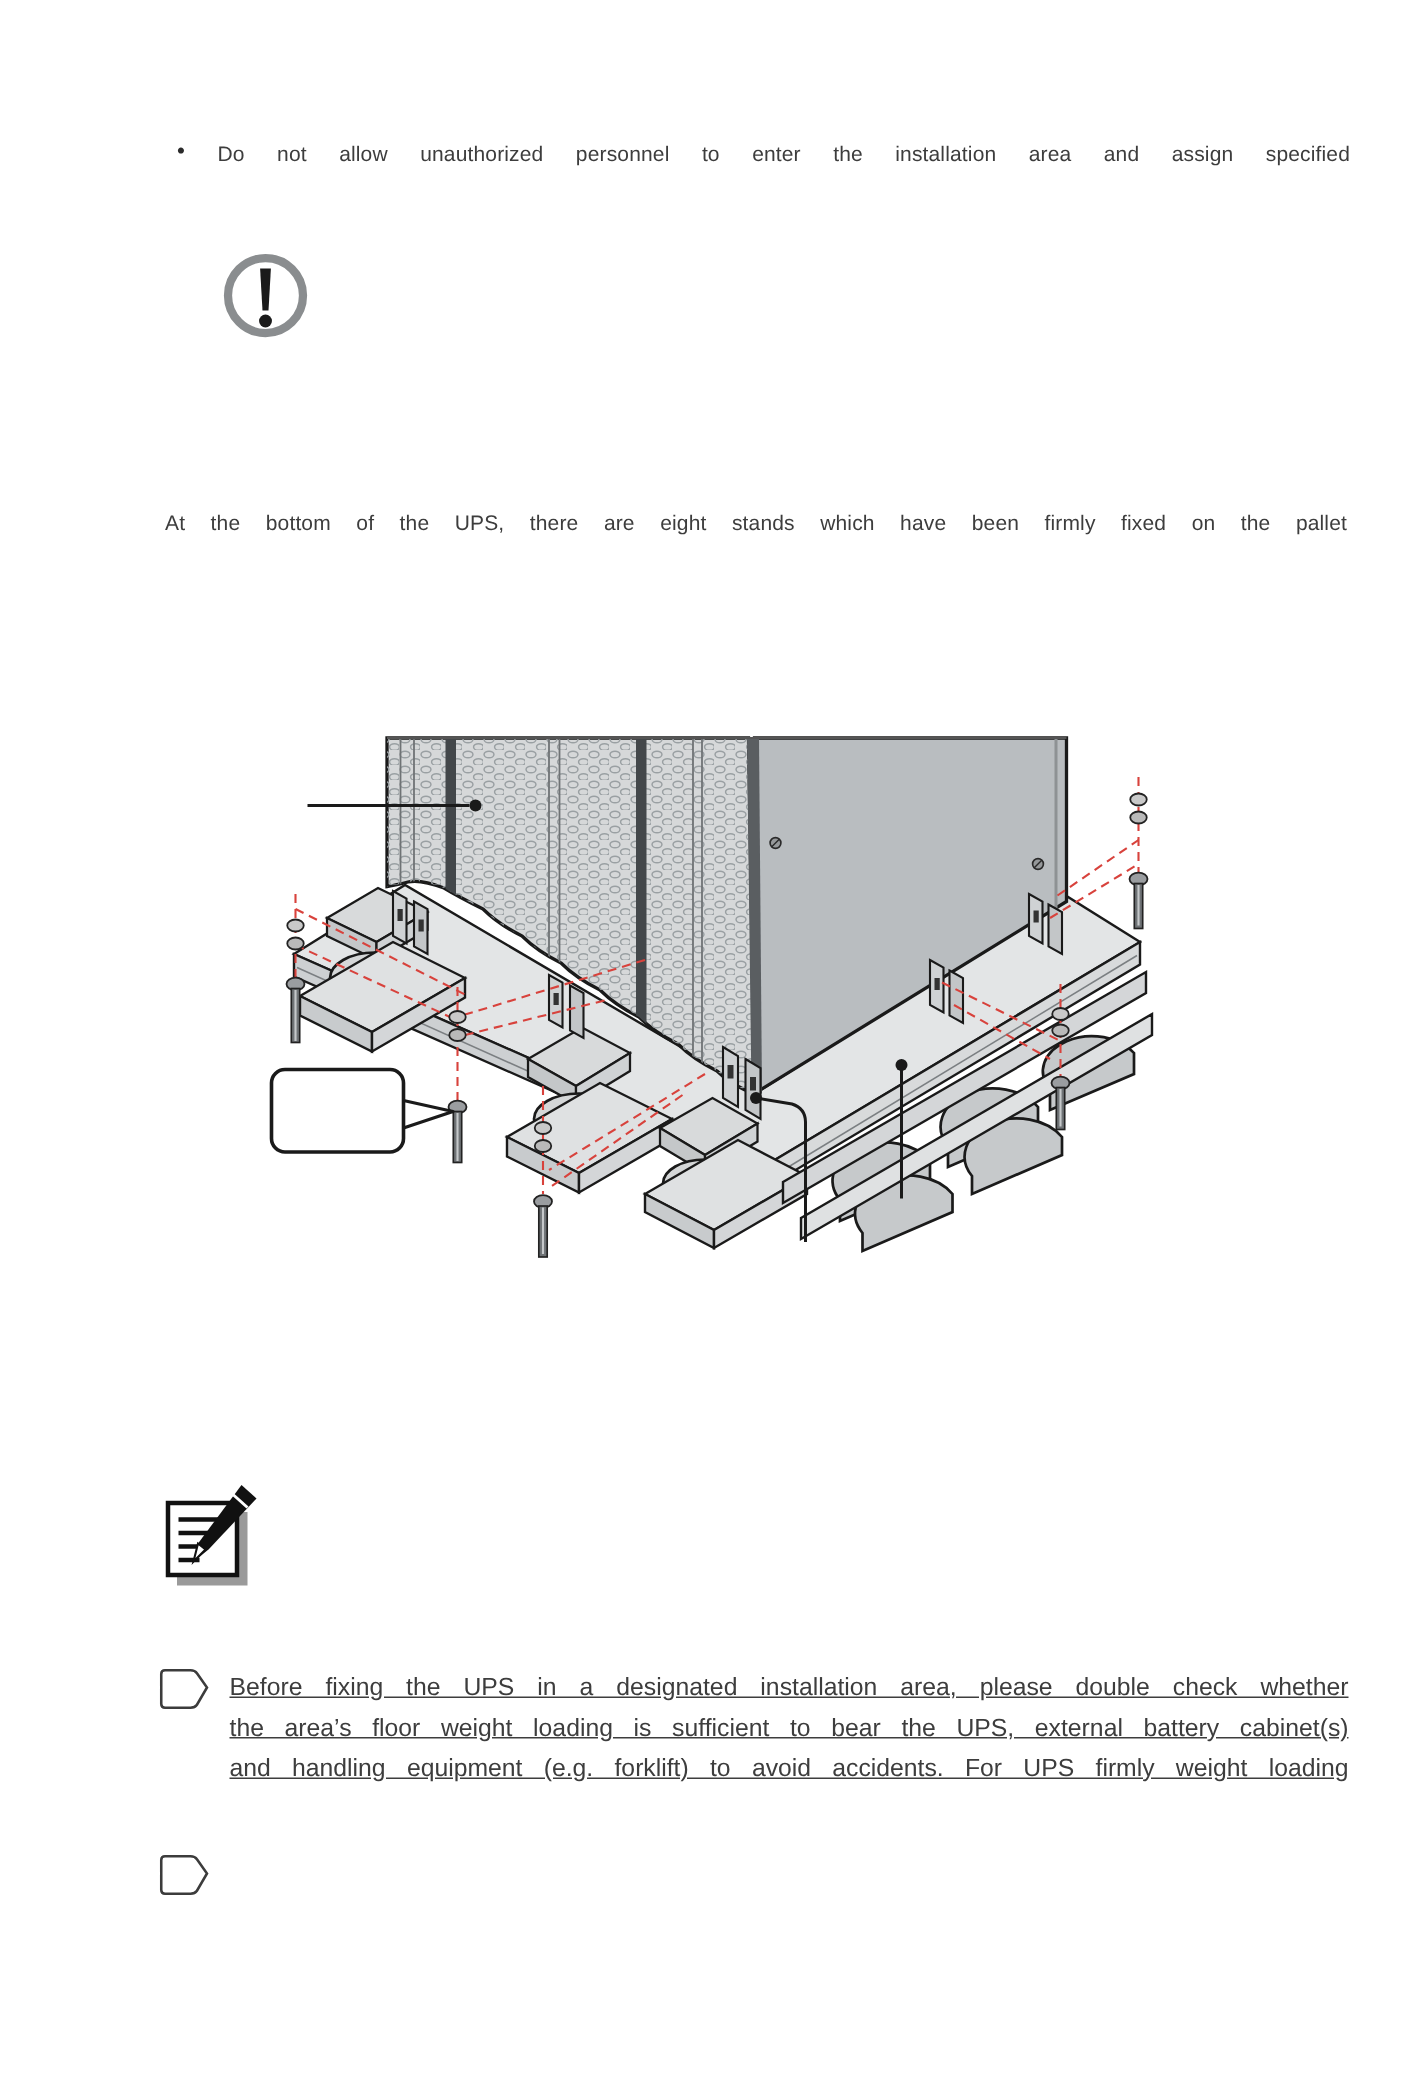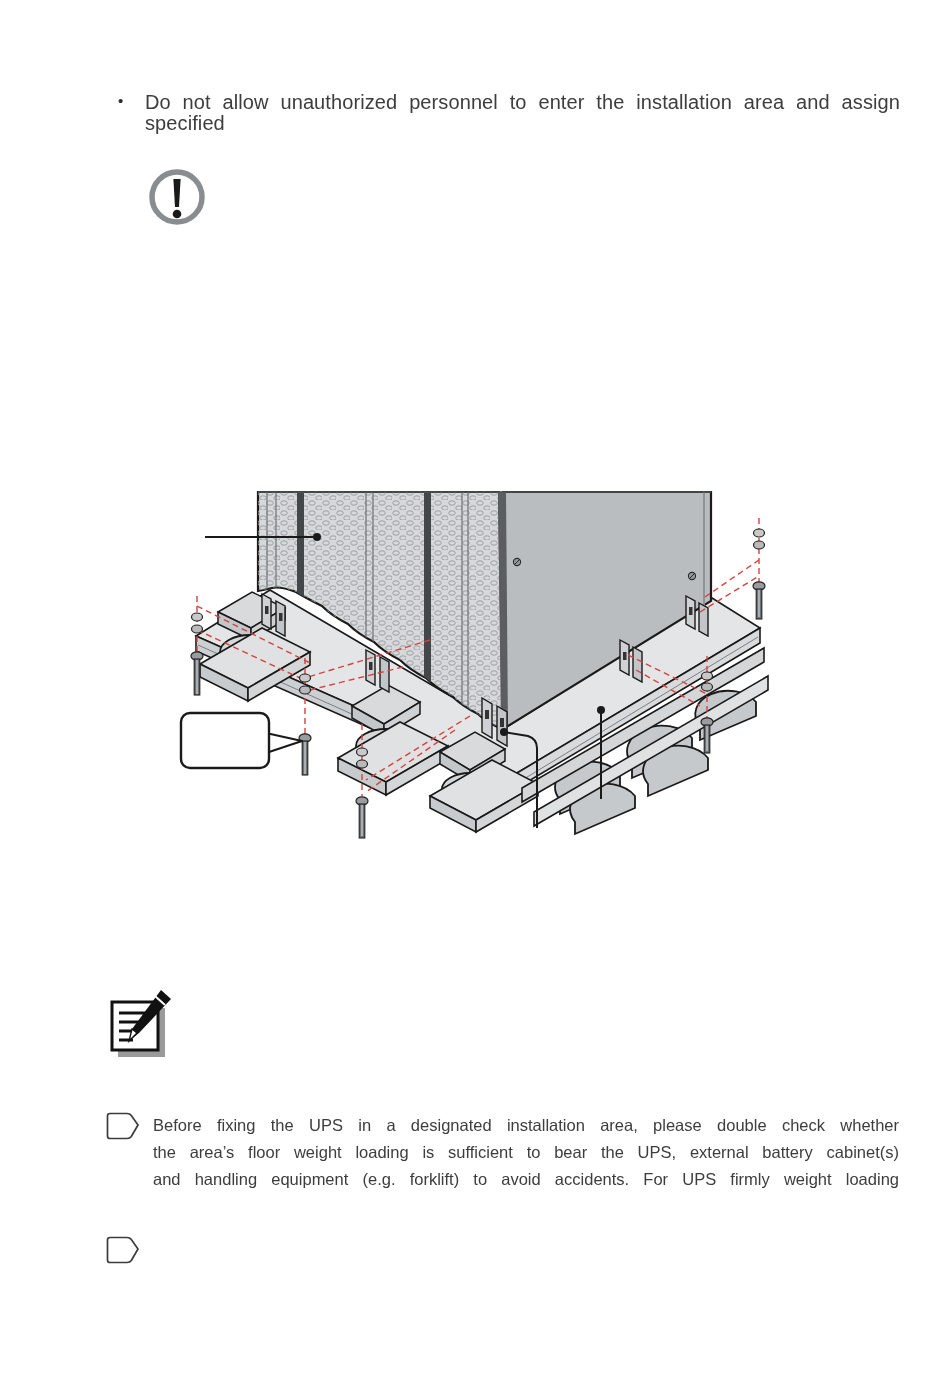--- a/index.html
+++ b/index.html
@@ -1,43 +1,44 @@
 <!DOCTYPE html>
 <html><head>
 <meta charset="utf-8">
 <style>
   html,body{margin:0;padding:0;background:#ffffff;}
   .page{
     position:relative;width:950px;height:1385px;background:#ffffff;overflow:hidden;
     font-family:"Liberation Sans","DejaVu Sans",sans-serif;color:#3d3d3d;
   }
   .abs{position:absolute;}
-  .doc-text{font-size:20px;line-height:21px;color:#3d3d3d;letter-spacing:.1px;}
+  .doc-text{font-size:14px;line-height:21px;color:#3d3d3d;letter-spacing:.1px;}
   .justify-line{text-align:justify;text-align-last:justify;}
   .bullet-row{display:flex;}
   .bullet-dot{width:27px;font-size:15px;color:#2b2b2b;flex:0 0 27px;}
-  .note-lines div{font-size:16.5px;line-height:27px;color:#3d3d3d;text-align:justify;text-align-last:justify;}
+  .note-lines div{font-size:16.5px;line-height:27px;color:#3d3d3d;text-align:justify;text-align-last:justify;text-decoration:underline;}
   svg{display:block;}
 </style>
 </head>
 <body>
 
 <div class="page">
 
   <div class="abs bullet-row" style="left:118px;top:92px;width:782px;">
     <span class="bullet-dot">•</span>
     <span class="doc-text justify-line" style="flex:1;">Do not allow unauthorized personnel to enter the installation area and assign specified</span>
   </div>
 
   <svg class="abs" style="left:146px;top:166px;" width="64" height="64" viewBox="0 0 64 64">
     <circle cx="31" cy="31" r="25" fill="none" stroke="#8a8d8f" stroke-width="5.5"></circle>
     <polygon points="27.4,13 34.6,13 33,41 29,41" fill="#1a1a1a"></polygon>
     <circle cx="31" cy="48" r="4.3" fill="#1a1a1a"></circle>
   </svg>
 
+  <div class="abs doc-text justify-line" style="left:110px;top:338px;width:788px;">At the bottom of the UPS, there are eight stands which have been firmly fixed on the pallet</div>
 
   <svg class="abs" style="left:120px;top:470px;" width="700" height="385" viewBox="120 470 700 385">
     <defs>
       <pattern id="mesh" width="14" height="10" patternUnits="userSpaceOnUse">
         <ellipse cx="4" cy="3" rx="3.3" ry="2.2" fill="none" stroke="#9aa0a3" stroke-width="1"></ellipse>
         <ellipse cx="11" cy="8" rx="3.3" ry="2.2" fill="none" stroke="#9aa0a3" stroke-width="1"></ellipse>
       </pattern>
       <clipPath id="meshClip">
         <path d="M258,492 L499,492 L503,729 Q488,724 478,714 Q462,706 452,696 Q436,688 426,678 Q410,670 400,660 Q384,652 374,642 Q358,634 348,624 Q332,616 322,606 Q306,598 296,592 Q280,586 272,588 Q264,590 258,591 Z"></path>
       </clipPath>

